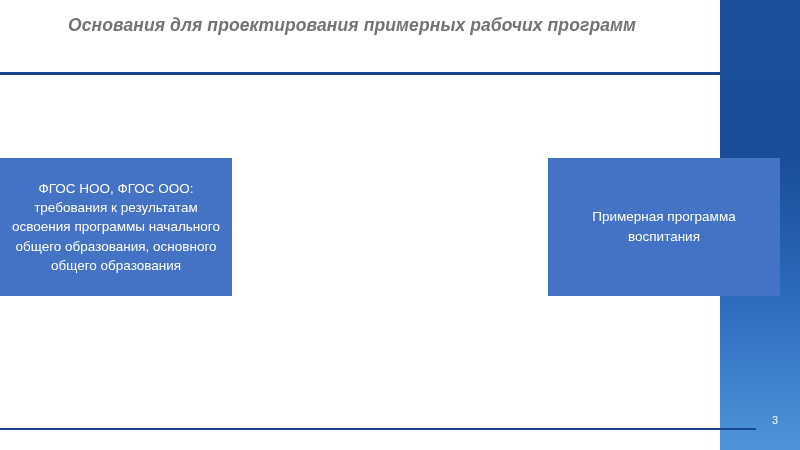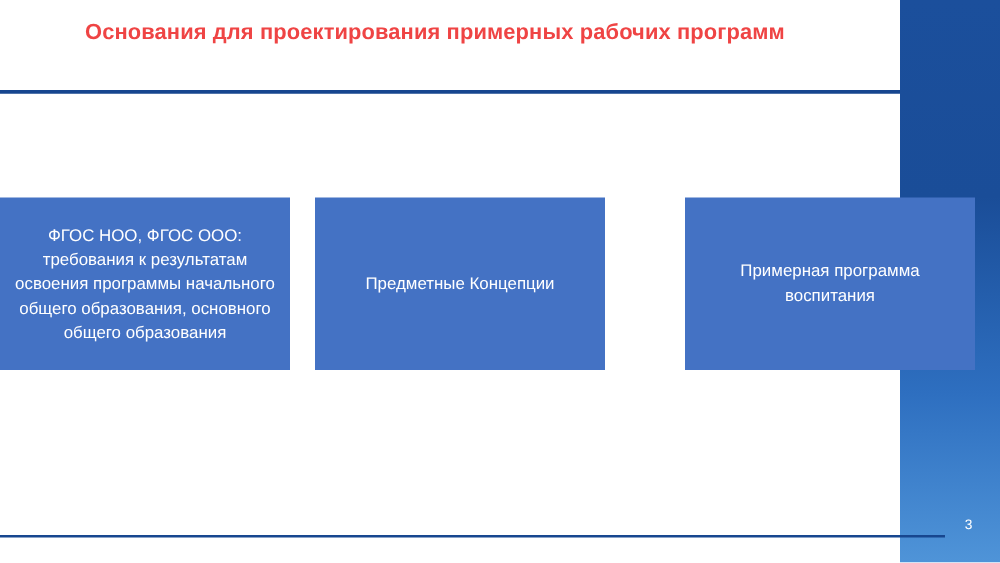--- a/index.html
+++ b/index.html
@@ -62,23 +62,24 @@
   }
 
   
   .title {
     position: absolute;
     left: 68px;
     top: 14px;
     width: 600px;
     font-size: 17.5px;
     font-weight: bold;
-    color: #ef4444;
+    color: #737373;
     line-height: 1.35;
     letter-spacing: 0.1px;
+    font-style: italic;
   }
   .title-rule {
     position: absolute;
     left: 0;
     top: 72px;
     width: 720px;
     height: 3px;
     background: #17468f;
   }
 
@@ -155,23 +156,20 @@
     <div class="emblem-title">Академия</div>
     <div class="emblem-sub">МИНПРОСВЕЩЕНИЯ РОССИИ</div>
   </div>
 
   <div class="title">Основания для проектирования примерных рабочих программ</div>
   <div class="title-rule"></div>
 
   <div class="box" id="box-1">
     <span class="box-text">ФГОС НОО, ФГОС ООО: требования к результатам освоения программы начального общего образования, основного общего образования</span>
   </div>
-  <div class="box" id="box-2">
-    <span class="box-text">Предметные Концепции</span>
-  </div>
   <div class="box" id="box-3">
     <span class="box-text">Примерная программа воспитания</span>
   </div>
 
   <div class="footer-rule"></div>
   <div class="page-number">3</div>
 
 </div>
 
 </body></html>

